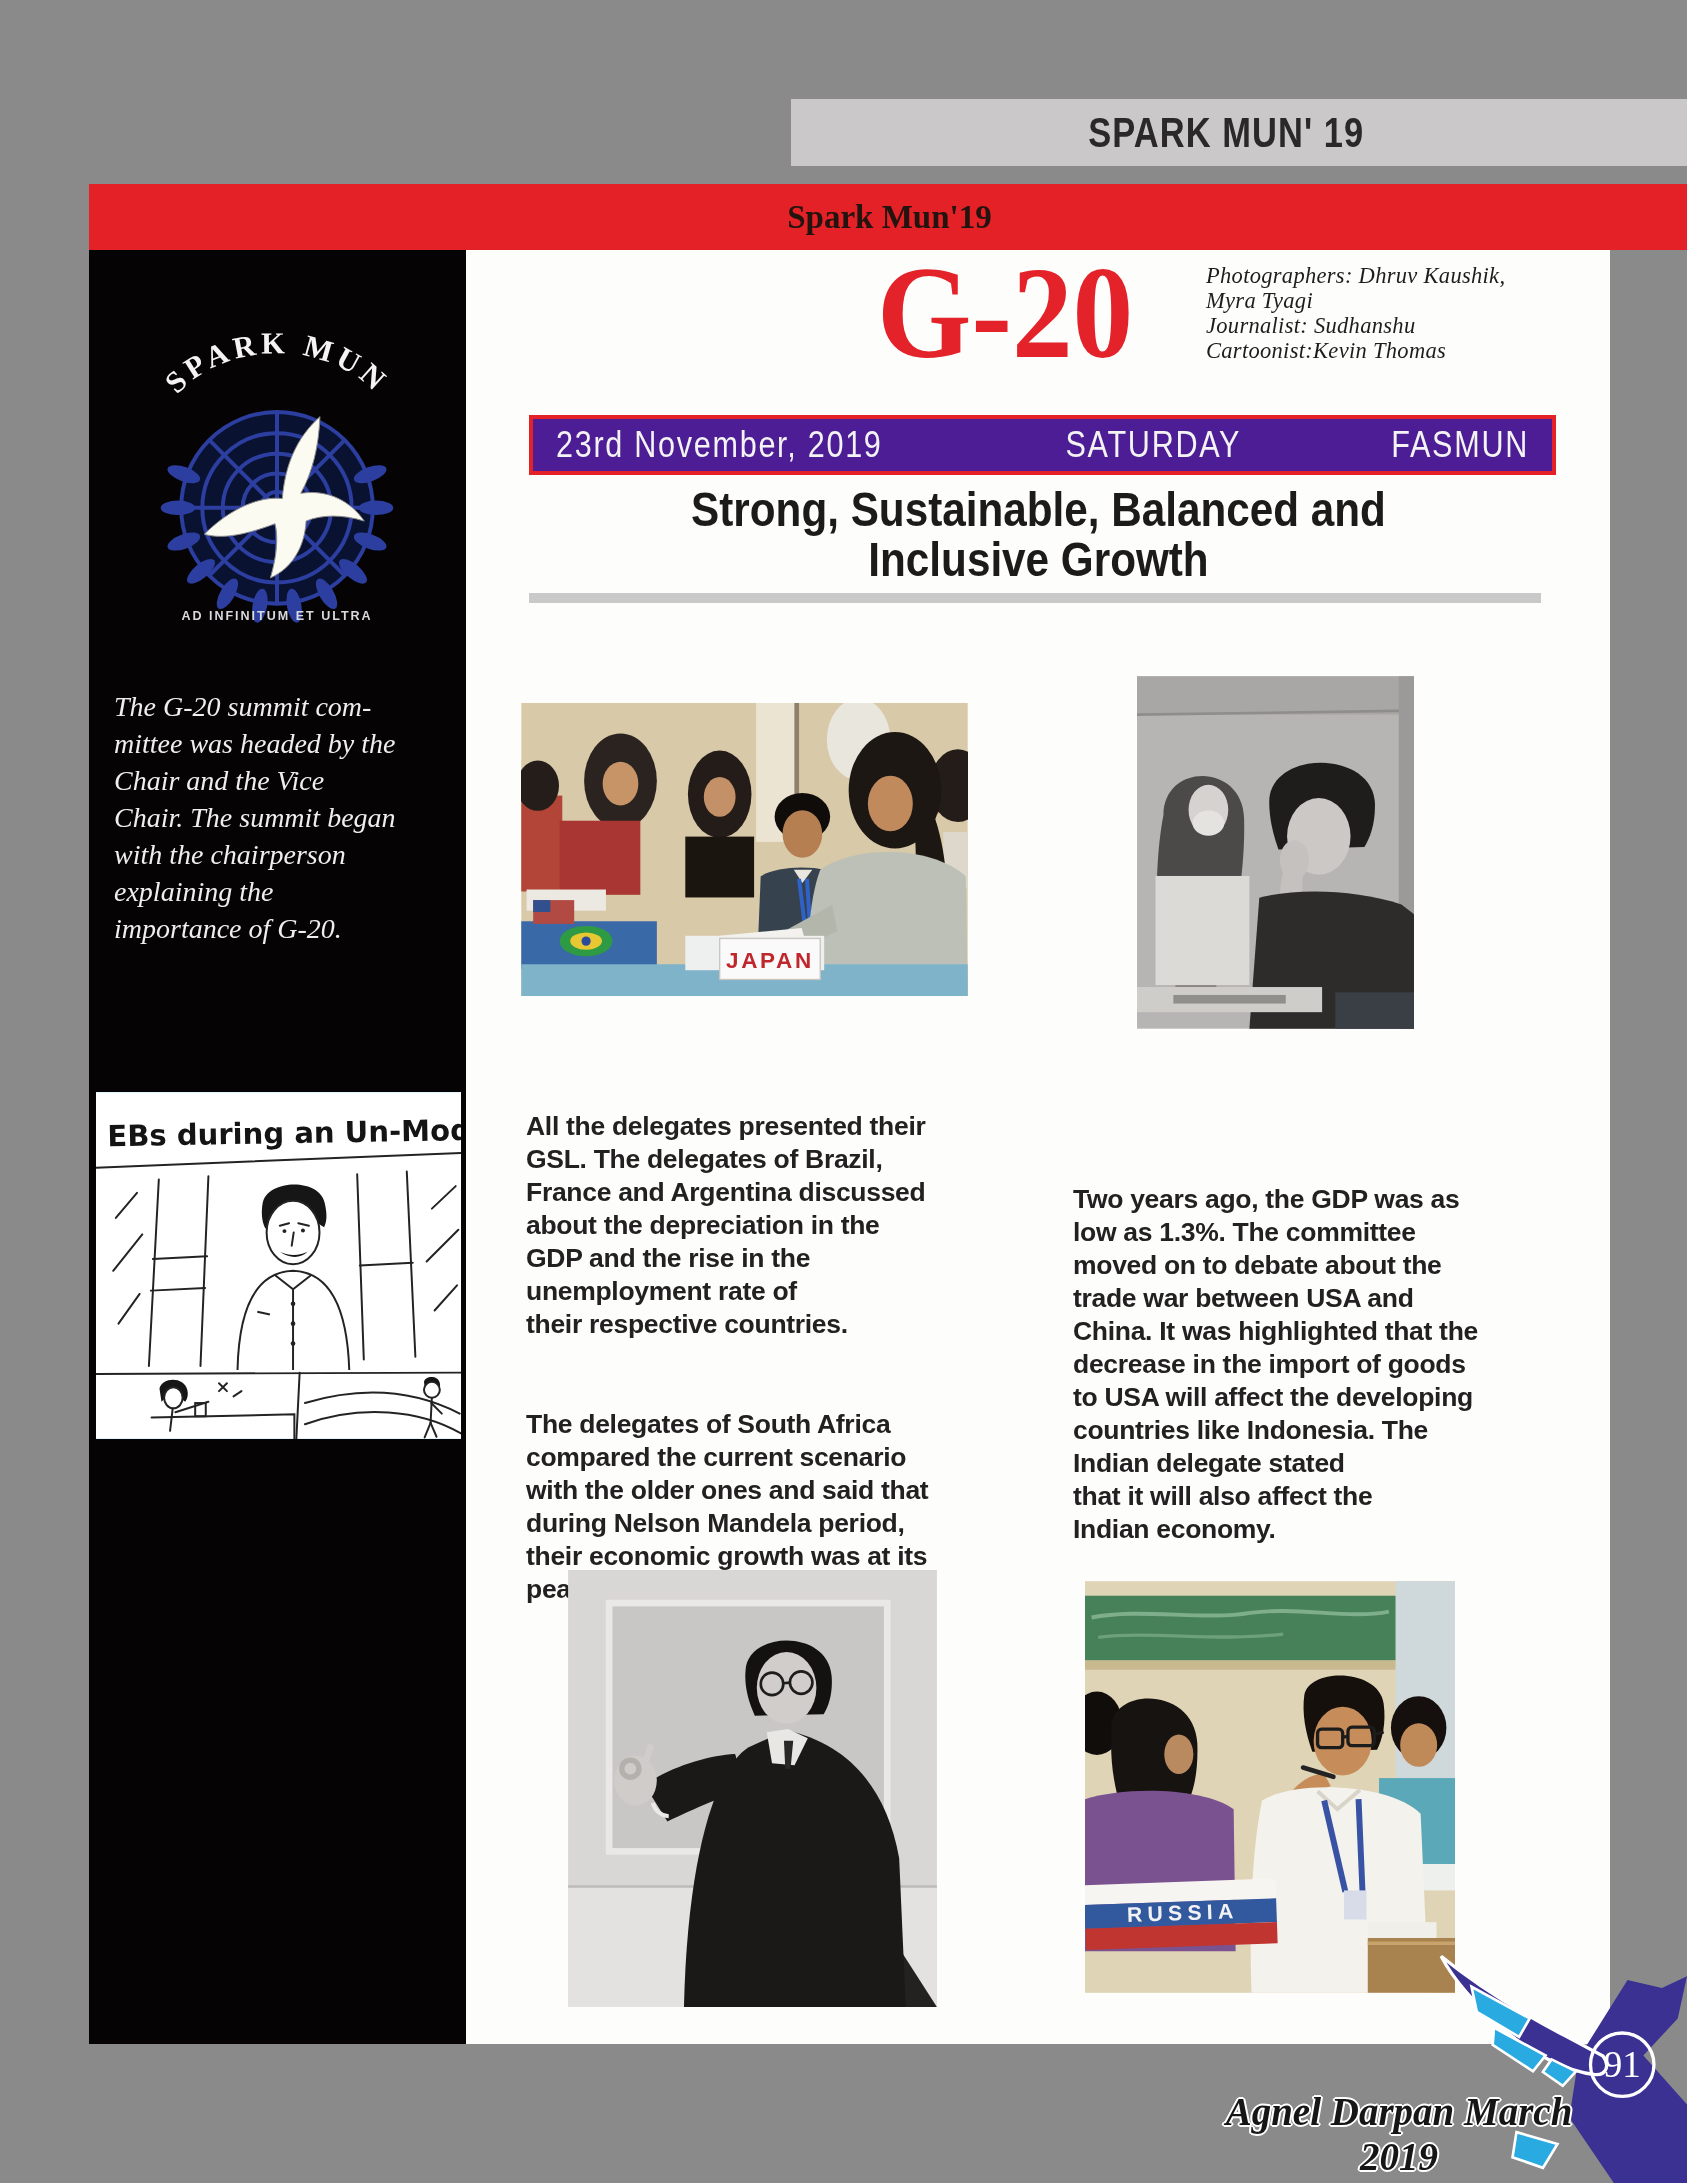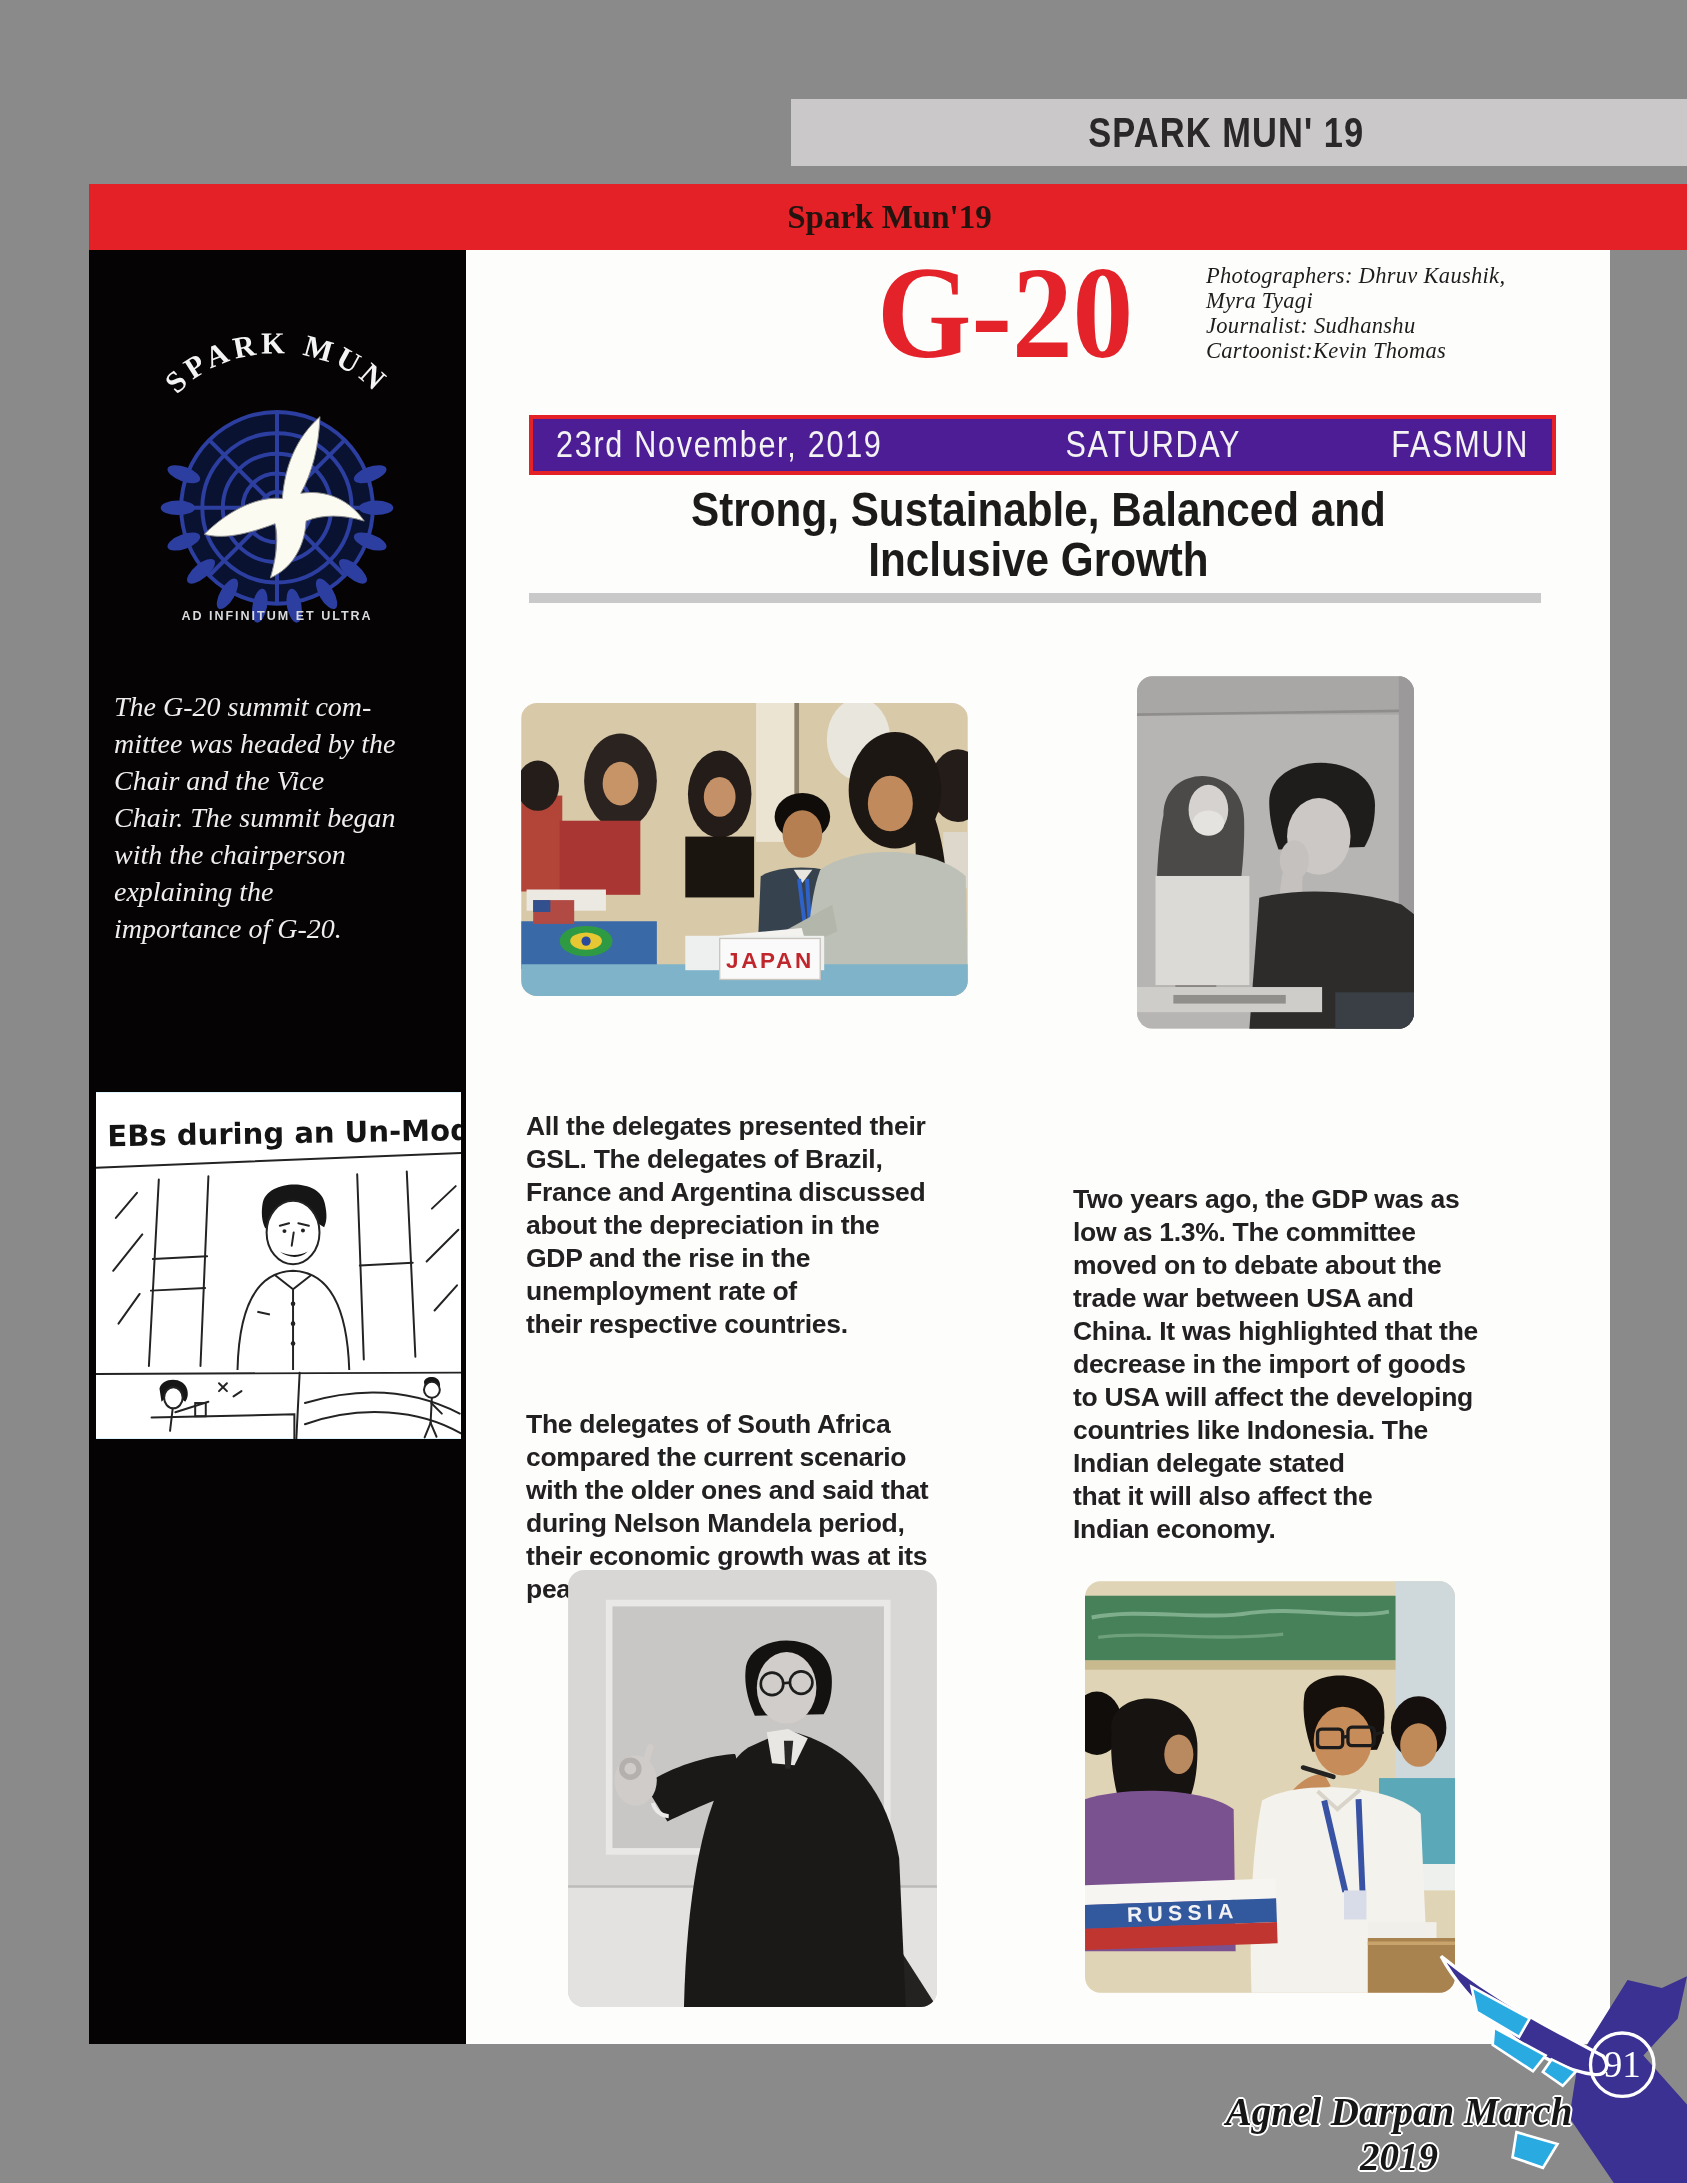--- a/index.html
+++ b/index.html
@@ -42,21 +42,21 @@
   .date-bar .l{transform-origin:left center;}
   .date-bar .c{transform-origin:center center;}
   .date-bar .r{transform-origin:right center;}
 
   .headline{left:529px;top:485px;width:1019px;text-align:center;color:#1c1b1a;font-weight:700;}
   .headline div{font-size:48px;line-height:50px;transform:scaleX(0.88);transform-origin:center top;}
 
   .rule{left:529px;top:593px;width:1012px;height:10px;background:#c9c9c9;}
 
   
-  .photo{overflow:hidden;border-radius:16px;}
+  .photo{overflow:hidden;}
   .photo1{left:521px;top:703px;width:447px;height:293px;}
   .photo2{left:1137px;top:676px;width:277px;height:353px;}
   .photo3{left:568px;top:1570px;width:369px;height:437px;}
   .photo4{left:1085px;top:1581px;width:370px;height:412px;}
 
   
   .col{font-weight:700;color:#232021;font-size:26.5px;line-height:33px;white-space:pre-line;
     letter-spacing:-0.3px;}
   .col1{left:526px;top:1077px;width:476px;}
   .col1 .p2{margin-top:34px;}

